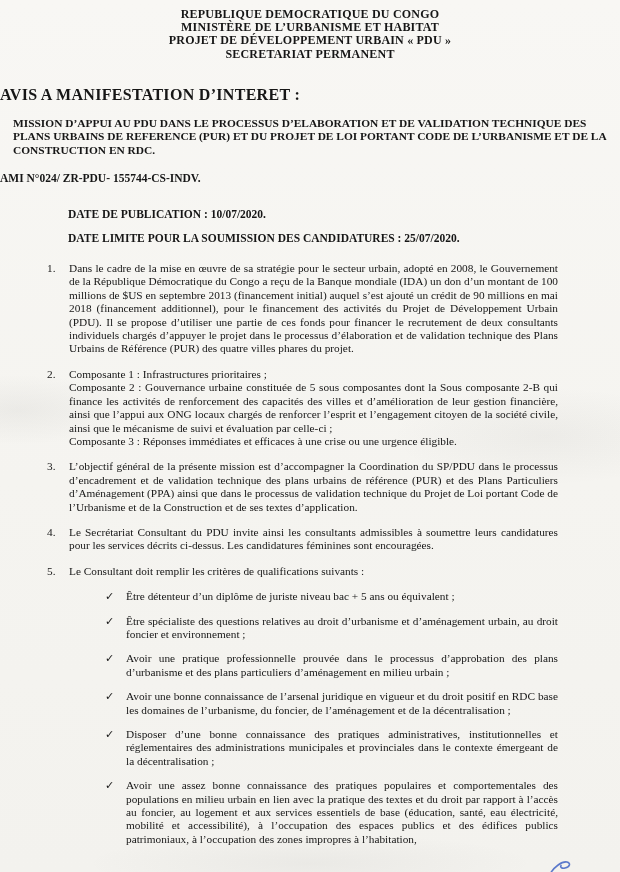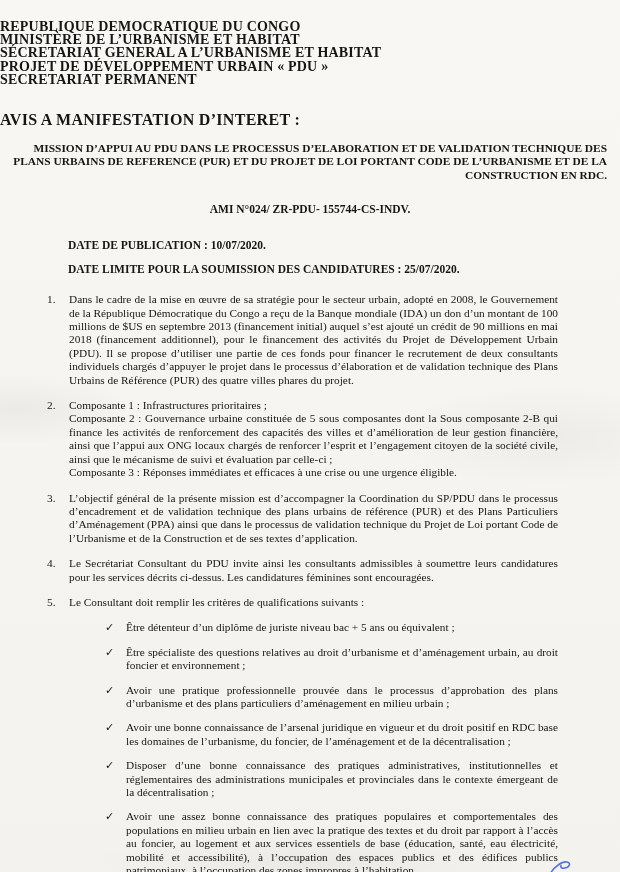--- a/index.html
+++ b/index.html
@@ -10,26 +10,26 @@
     margin:0 auto;
     overflow:hidden;
     color:#161616;
     font-family:"Liberation Serif","DejaVu Serif",serif;
     background:
       radial-gradient(ellipse 220px 70px at 88% 50%, rgba(70,70,70,0.05), transparent 70%),
       radial-gradient(ellipse 160px 50px at 3% 47%, rgba(70,70,70,0.06), transparent 70%),
       radial-gradient(ellipse 300px 40px at 50% 99%, rgba(70,70,70,0.05), transparent 75%),
       linear-gradient(180deg,#f8f7f4 0%, #f5f4f0 55%, #f3f2ee 100%);
   }
-  .header { padding-top:20px; text-align:left; font-weight:bold; font-size:14px; line-height:13.2px; letter-spacing:0.2px; }
+  .header { padding-top:8px; text-align:center; font-weight:bold; font-size:12px; line-height:13.2px; letter-spacing:0.2px; }
   .notice-heading { margin-top:25px; font-weight:bold; font-size:16px; letter-spacing:0.3px; }
   .notice-title { margin-top:11px; text-align:center; font-weight:bold; font-size:11.6px; letter-spacing:0.3px;
                   text-decoration:underline; text-underline-offset:2px; }
-  .mission-title { margin-top:13px; padding:0 13px; text-align:right; font-weight:bold; font-size:11.4px; line-height:13.4px; }
-  .reference { margin-top:21px; text-align:center; font-weight:bold; font-size:11.5px; }
+  .mission-title { margin-top:13px; padding:0 13px; text-align:left; font-weight:bold; font-size:11.4px; line-height:13.4px; }
+  .reference { margin-top:15px; font-weight:bold; font-size:11.5px; }
   .dates { margin:24px 40px 0 68px; font-size:11.5px; }
   .date-line { font-weight:bold; }
   .date-line + .date-line { margin-top:12px; }
   .date-value { font-weight:bold; }
   .list { margin-top:18px; font-size:11.3px; line-height:13.4px; }
   .num-item { display:flex; margin:0 62px 12px 47px; }
   .num { flex:none; width:22px; }
   .num-text { flex:1; text-align:justify; }
   .comp-justify { text-align:justify; }
   .check-list { margin-top:2px; }
@@ -39,21 +39,20 @@
   .pen-mark { position:absolute; right:38px; bottom:-3px; }
 </style>
 </head>
 <body>
 
 <div class="page">
 
   <div class="header">
     <div>REPUBLIQUE DEMOCRATIQUE DU CONGO</div>
     <div>MINISTÈRE DE L’URBANISME ET HABITAT</div>
-    <div>SÉCRETARIAT GENERAL A L’URBANISME ET HABITAT</div>
     <div>PROJET DE DÉVELOPPEMENT URBAIN « PDU »</div>
     <div>SECRETARIAT PERMANENT</div>
   </div>
 
   <div class="notice-heading">AVIS A MANIFESTATION D’INTERET :</div>
 
 
   <div class="mission-title">MISSION D’APPUI AU PDU DANS LE PROCESSUS D’ELABORATION ET DE VALIDATION TECHNIQUE DES PLANS URBAINS DE REFERENCE (PUR) ET DU PROJET DE LOI PORTANT CODE DE L’URBANISME ET DE LA CONSTRUCTION EN RDC.</div>
 
   <div class="reference">AMI N°024/ ZR-PDU- 155744-CS-INDV.</div>

